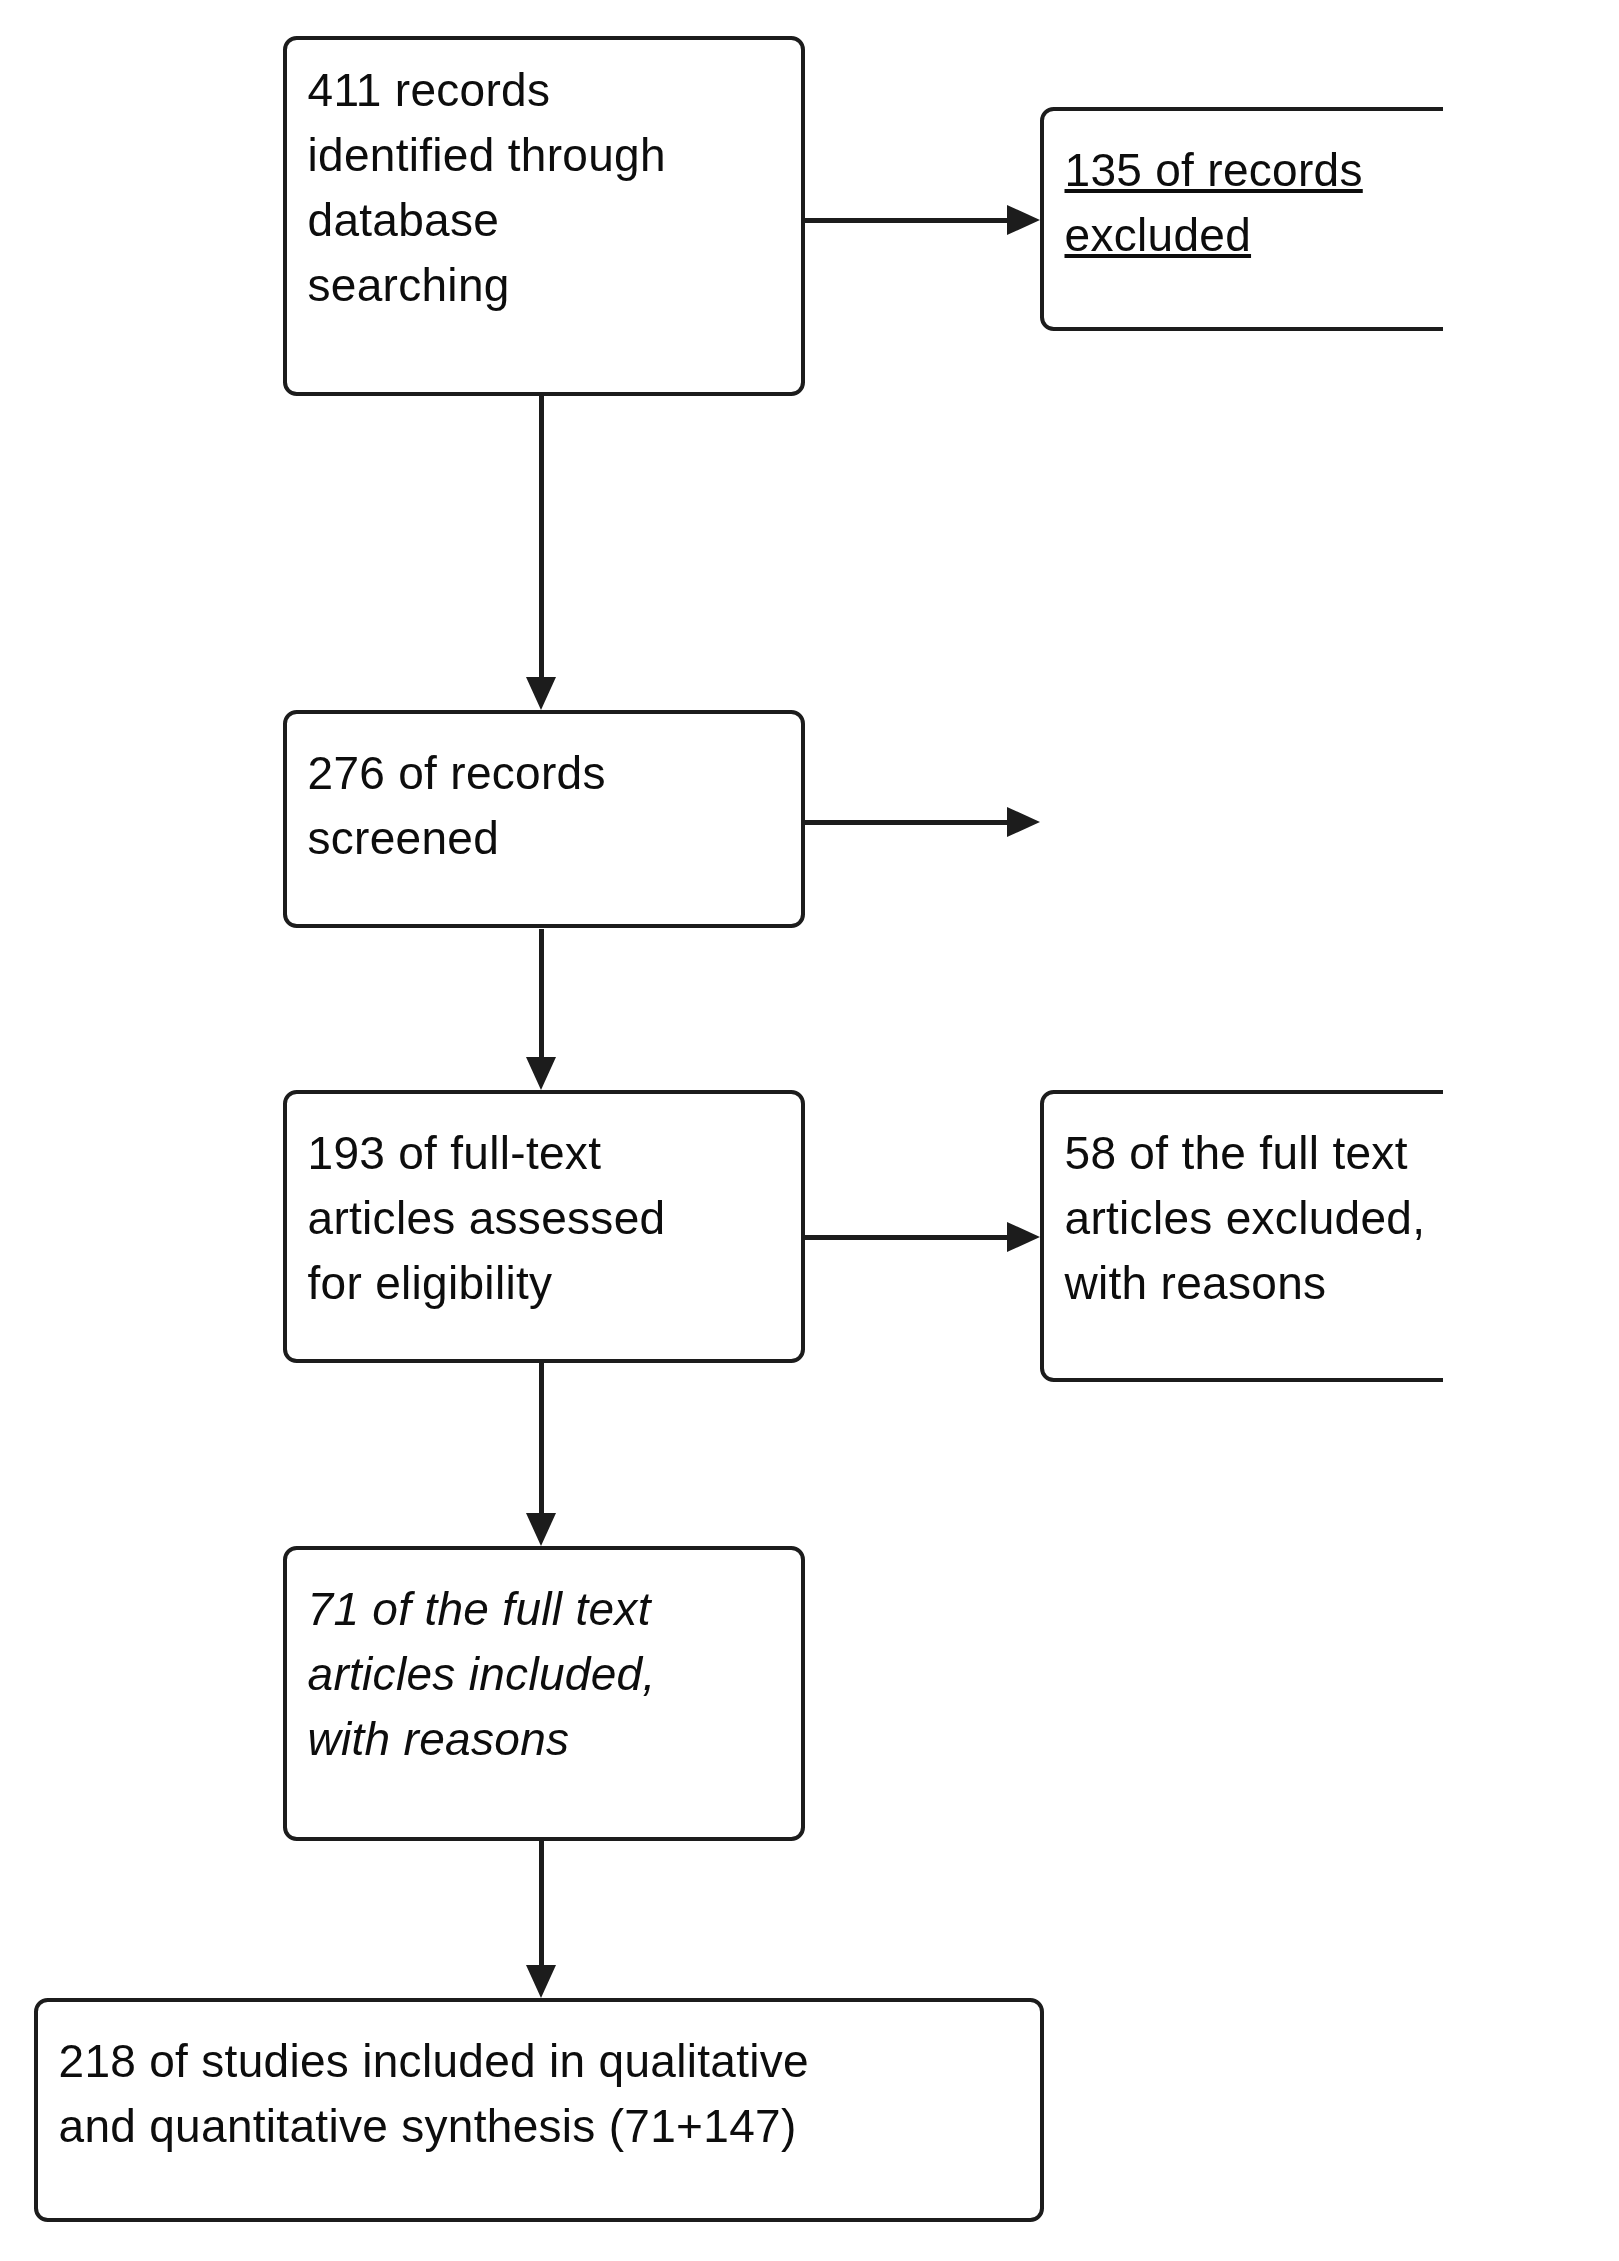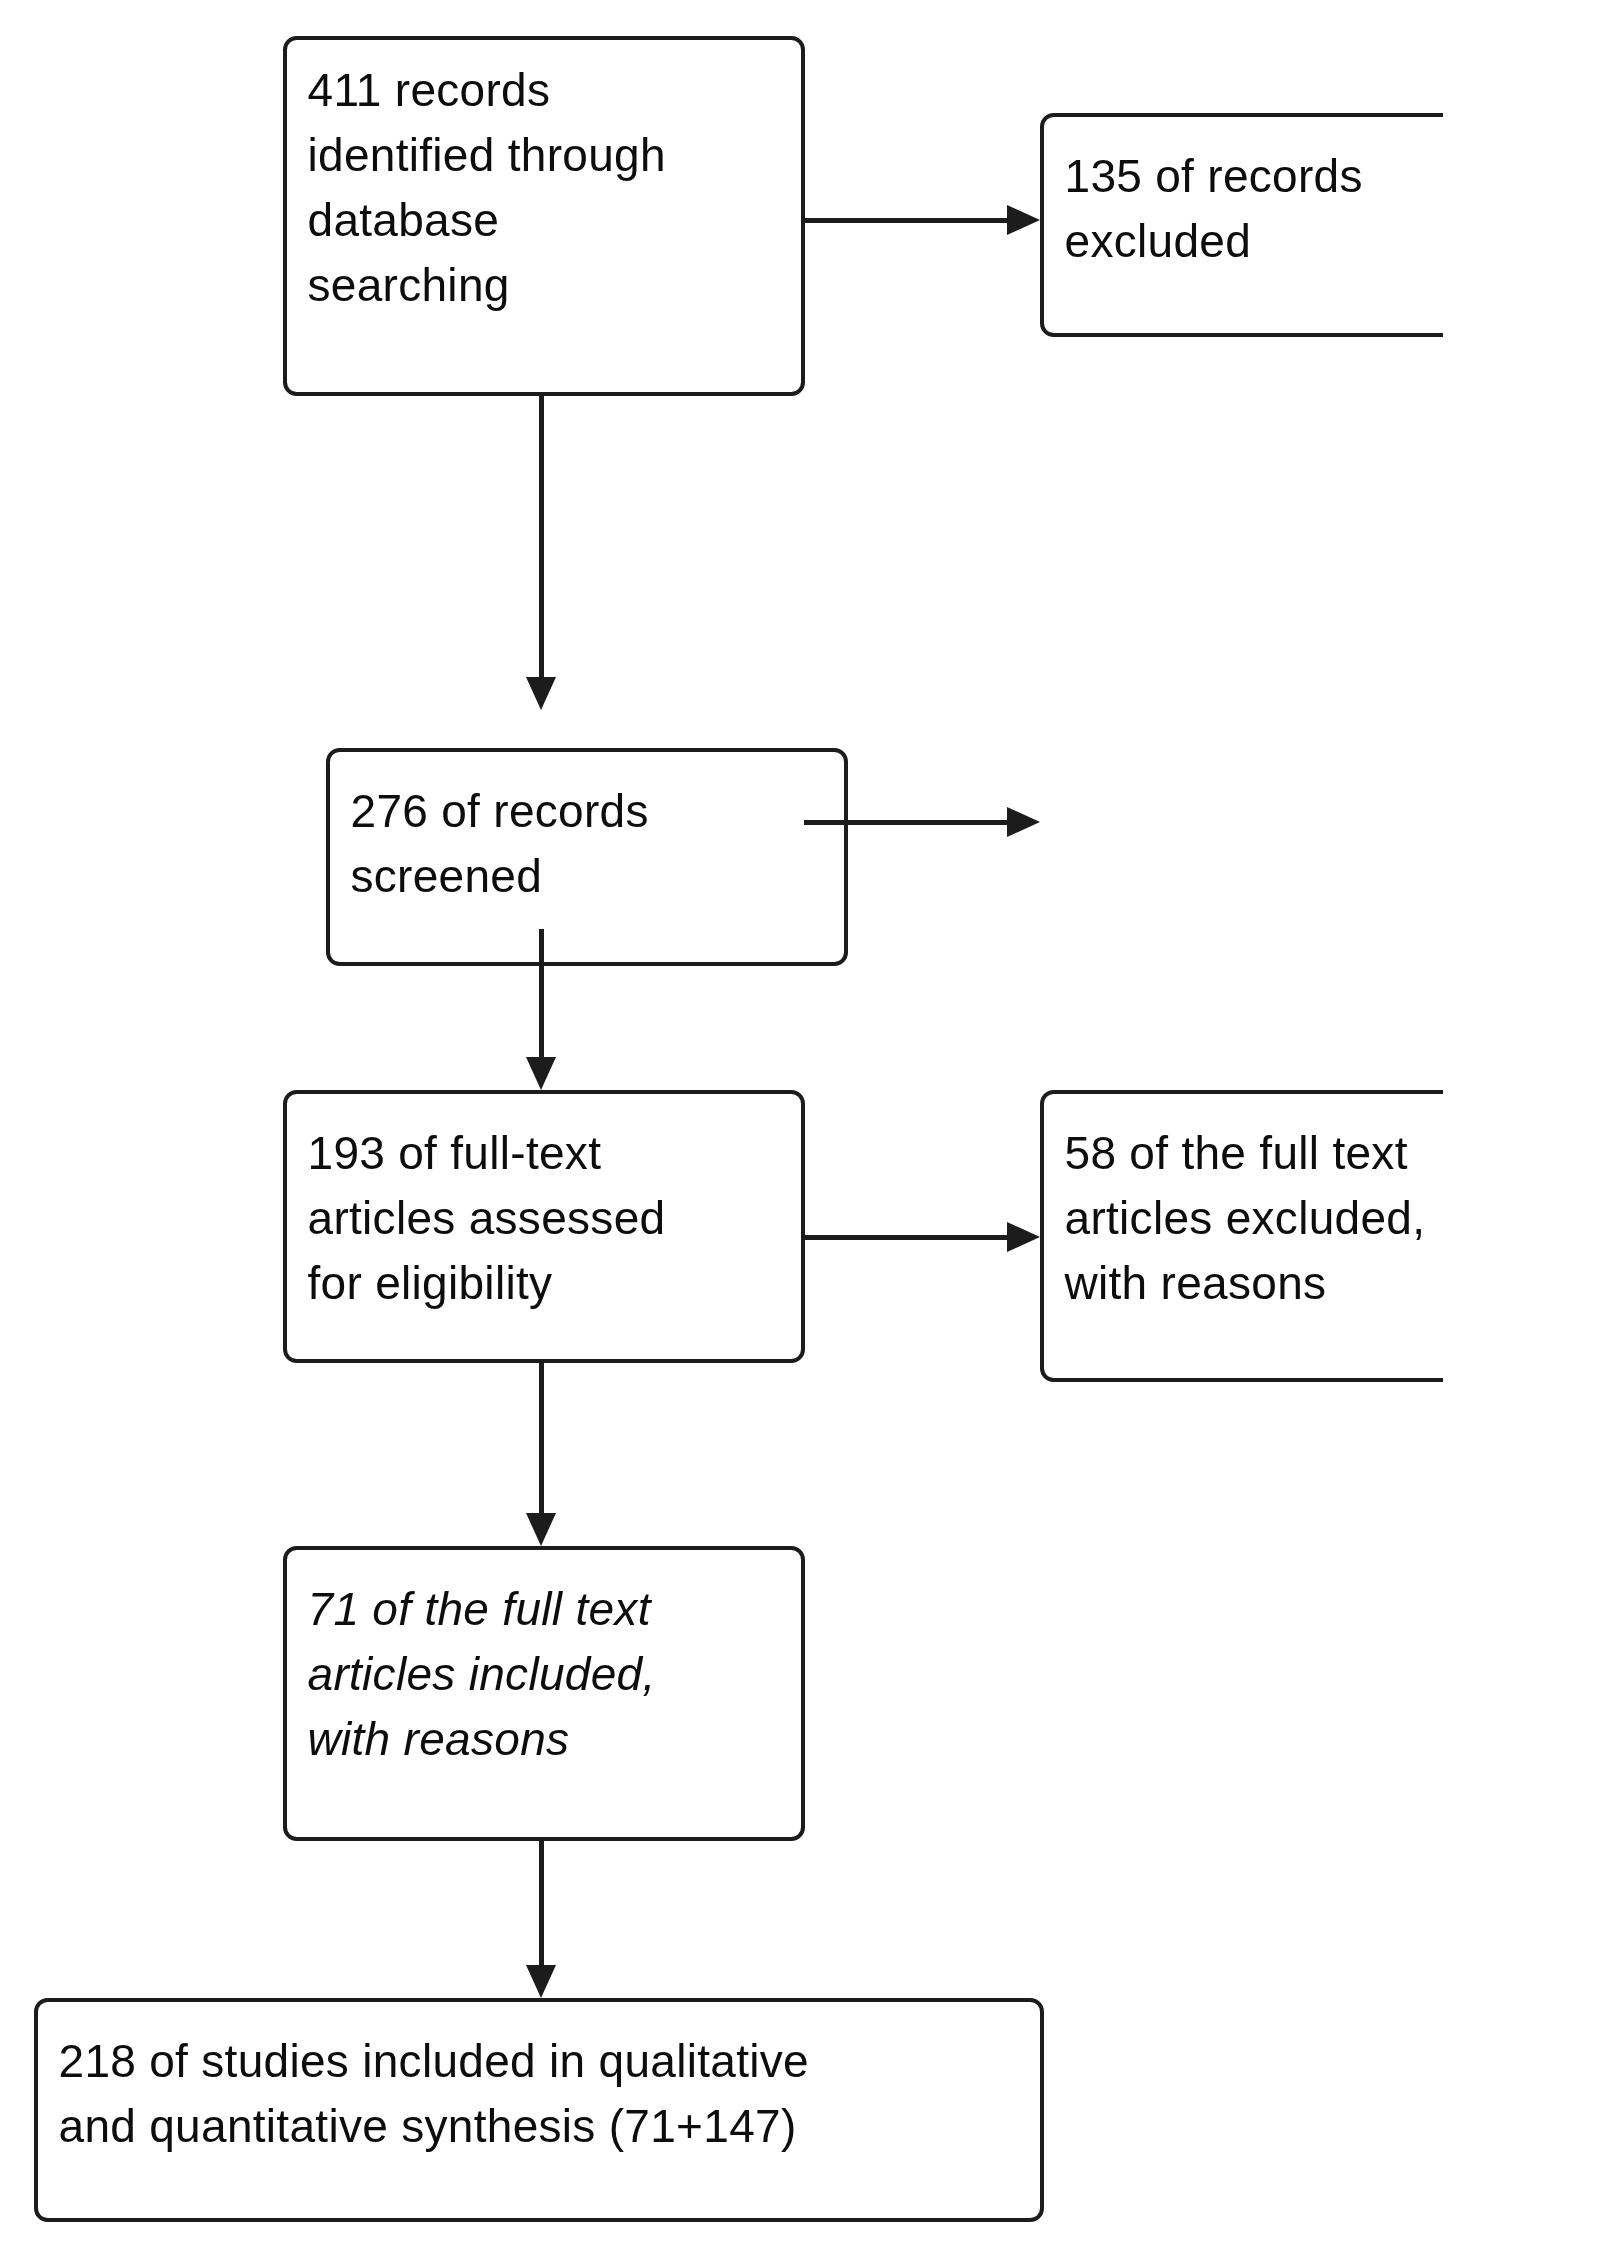--- a/index.html
+++ b/index.html
@@ -21,22 +21,22 @@
     background: #ffffff;
     color: #0d0d0d;
     font-size: 46px;
     line-height: 65px;
     white-space: pre-line;
     padding: 27px 13.7px 0 20.5px;
     letter-spacing: 0.3px;
   }
 
   #box-identified      { left: 283px;  top: 36px;   width: 522px;  height: 360px; padding-top: 18px; }
-  #box-excluded        { left: 1040px; top: 113px;  width: 539px;  height: 224px; }
-  #box-screened        { left: 283px;  top: 748px; width: 522px;  height: 218px; margin-left: 43px; }
+  #box-excluded        { left: 1040px; top: 107px;  width: 539px;  height: 224px; text-decoration: underline; }
+  #box-screened        { left: 283px;  top: 710px; width: 522px;  height: 218px; }
   #box-included-title  { left: 1040px; top: 558px;  width: 539px;  height: 356px; }
   #box-assessed        { left: 283px;  top: 1090px; width: 522px;  height: 273px; }
   #box-ft-excluded     { left: 1040px; top: 1090px; width: 539px;  height: 292px; }
   #box-ft-included     { left: 283px;  top: 1546px; width: 522px;  height: 295px; font-style: italic; }
   #box-synthesis       { left: 34px;   top: 1998px; width: 1010px; height: 224px; }
 
   .hline {
     position: absolute;
     height: 4.8px;
     background: #1c1c1c;

